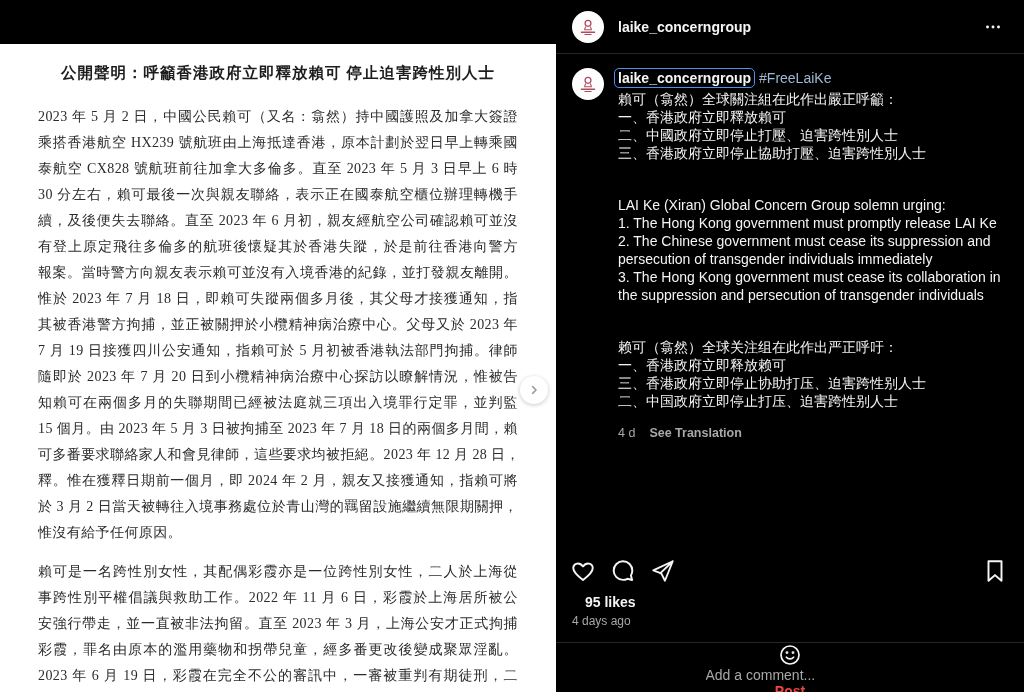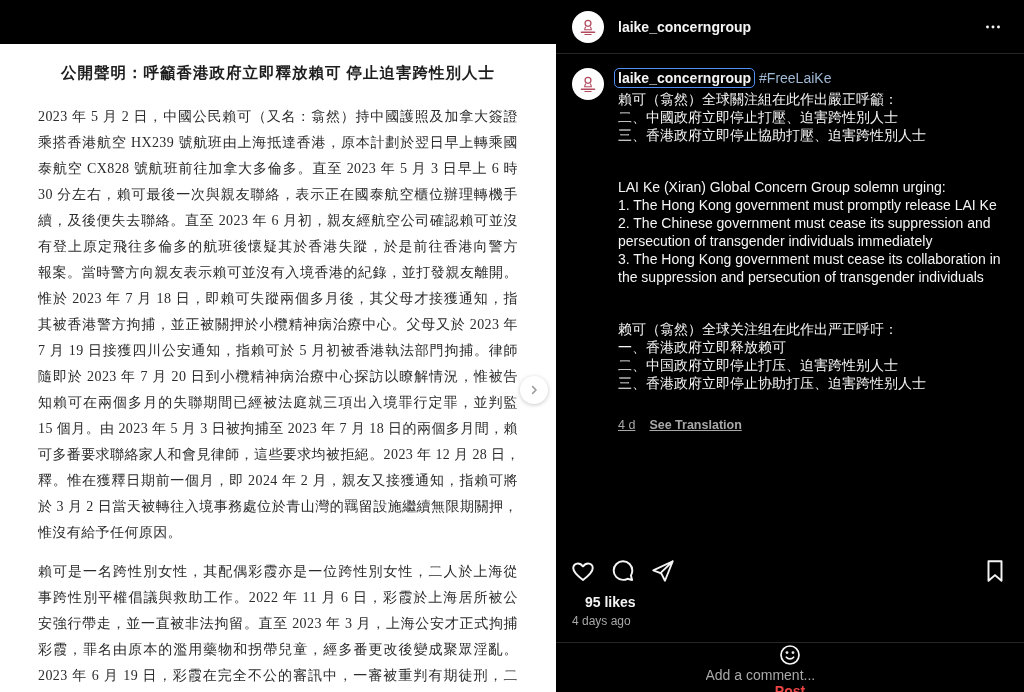--- a/index.html
+++ b/index.html
@@ -26,21 +26,21 @@
   .more-btn { margin-left:auto; background:none; border:none; cursor:pointer; padding:4px; display:flex; }
 
   .caption-scroll { flex:1 1 auto; overflow:hidden; padding:14px 16px 0 16px; }
   .caption-row { display:flex; align-items:flex-start;justify-content:space-between; }
   .caption-body { margin-left:14px; font-size:14px; line-height:18px; color:#f5f5f5; flex:1; }
   .cap-first { line-height:18px; margin-bottom:2px; }
   .username-chip { display:inline-block; font-weight:700; color:#f5f5f5; border:1.5px solid #4e8ef5; border-radius:5px; padding:0 3px; margin-left:-4px; cursor:pointer; }
   .hashtag { color:#9fb9d4; text-decoration:none; cursor:pointer; margin-left:4px; }
   .cap-line { line-height:18px; }
   .cap-block { margin-top:34px; }
-  .meta-row { margin-top:24px; font-size:12.5px; color:#a8a8a8; display:flex; align-items:center;text-decoration:underline; }
+  .meta-row { margin-top:14px; font-size:12.5px; color:#a8a8a8; display:flex; align-items:center; }
   .see-translation { font-weight:600; color:#a8a8a8; margin-left:14px; background:none; border:none; font-size:12.5px; cursor:pointer; padding:0; }
 
   .footer { flex:0 0 auto; }
   .action-bar { display:flex; align-items:center; padding:10px 16px 8px 14px; }
   .icon-btn { background:none; border:none; cursor:pointer; padding:0; margin-right:14px; display:flex; }
   .icon-btn.save { margin-right:0; margin-left:auto; }
   .likes { padding:2px 16px 0 29px; font-size:14px; font-weight:700; color:#f5f5f5; }
   .post-date { padding:4px 16px 14px 16px; font-size:12px; color:#a8a8a8; }
   .comment-bar { border-top:1px solid #262626; height:50px; display:flex; align-items:center; padding:0 16px;flex-direction:column; }
   .comment-input { flex:1; margin-left:12px; background:transparent; border:none; outline:none; color:#f5f5f5; font-size:14px; font-family:"Liberation Sans","DejaVu Sans",sans-serif; }
@@ -123,36 +123,37 @@
             <rect x="4" y="17" width="16" height="1.6" rx="0.8" fill="#b24a5e"></rect>
             <rect x="8" y="19.6" width="8" height="1.1" rx="0.55" fill="#b24a5e"></rect>
           </svg>
         </div>
         <div class="caption-body">
           <div class="cap-first">
             <span class="username-chip">laike_concerngroup</span><a class="hashtag">#FreeLaiKe</a>
           </div>
           <div>
               <div class="cap-line">賴可（翕然）全球關注組在此作出嚴正呼籲：</div>
+              <div class="cap-line">一、香港政府立即釋放賴可</div>
               <div class="cap-line">二、中國政府立即停止打壓、迫害跨性別人士</div>
               <div class="cap-line">三、香港政府立即停止協助打壓、迫害跨性別人士</div>
             </div>
           <div class="cap-block">
               <div class="cap-line">LAI Ke (Xiran) Global Concern Group solemn urging:</div>
               <div class="cap-line">1. The Hong Kong government must promptly release LAI Ke</div>
               <div class="cap-line">2. The Chinese government must cease its suppression and</div>
               <div class="cap-line">persecution of transgender individuals immediately</div>
               <div class="cap-line">3. The Hong Kong government must cease its collaboration in</div>
               <div class="cap-line">the suppression and persecution of transgender individuals</div>
             </div>
           <div class="cap-block">
               <div class="cap-line">赖可（翕然）全球关注组在此作出严正呼吁：</div>
               <div class="cap-line">一、香港政府立即释放赖可</div>
+              <div class="cap-line">三、香港政府立即停止协助打压、迫害跨性别人士</div>
               <div class="cap-line">二、中国政府立即停止打压、迫害跨性别人士</div>
-              <div class="cap-line">三、香港政府立即停止协助打压、迫害跨性别人士</div>
             </div>
           <div class="meta-row">
             <span>4 d</span>
             <button class="see-translation">See Translation</button>
           </div>
         </div>
       </div>
     </div>
 
     <div class="footer">

